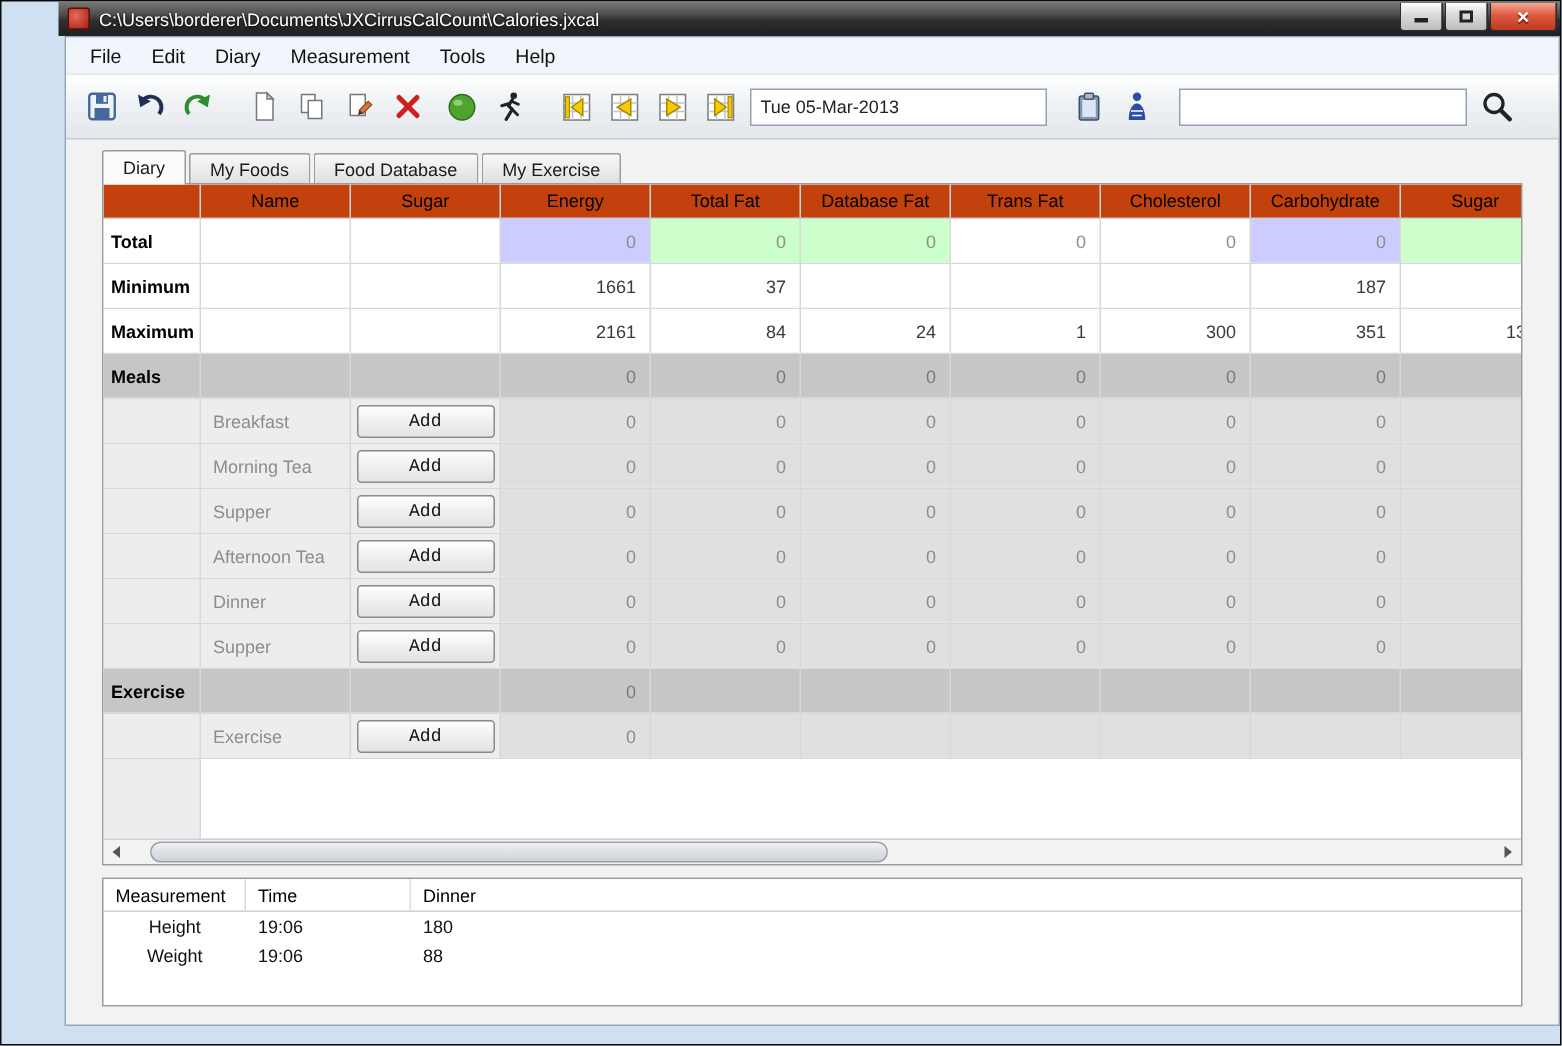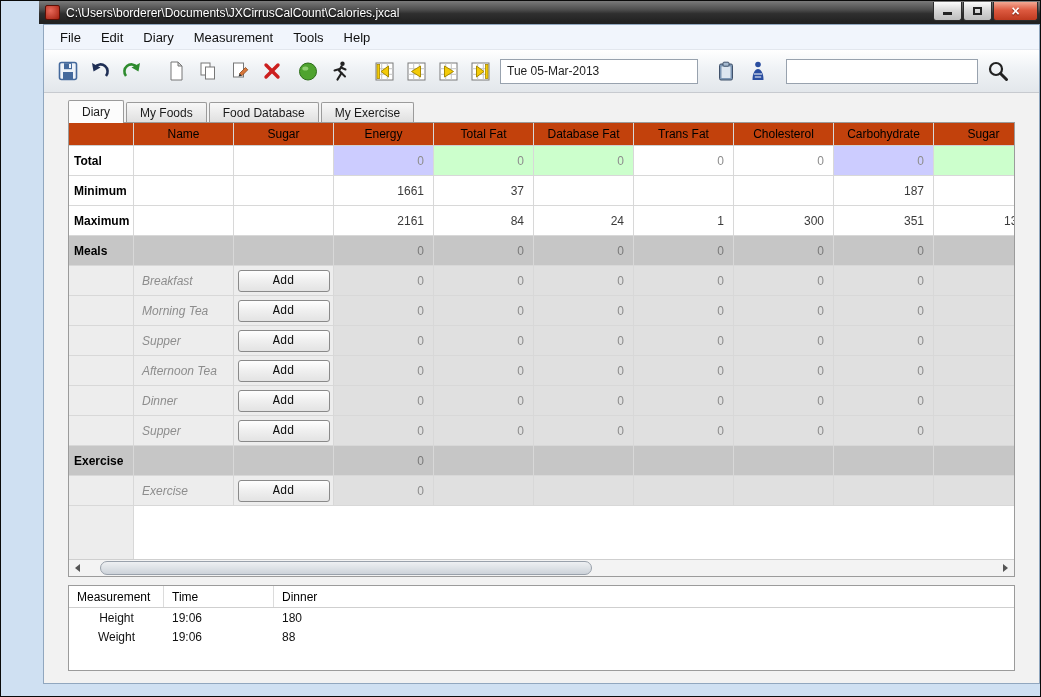--- a/index.html
+++ b/index.html
@@ -59,21 +59,21 @@
   .thead { display:flex; height:23px; flex:none; border-bottom:1px solid #cfcfcf; background:#c2410c; }
   .th { font-size:12px; color:#000; display:flex; align-items:center; justify-content:center;
         border-right:1px solid #d8d8d8; }
   .w-label { width:65px; flex:none; }
   .w-std { width:100px; flex:none; }
   .w-part { flex:1; }
 
   .trow { display:flex; height:30px; flex:none; border-bottom:1px solid #d8d8d8; }
   .cell { border-right:1px solid #d8d8d8; display:flex; align-items:center; font-size:12px; }
   .c-label { width:65px; flex:none; padding-left:5px; font-weight:bold; color:#000; background:#fff; }
-  .c-name  { width:100px; flex:none; padding-left:8px; color:#8d8d8d; background:#fff;font-style:italic; }
+  .c-name  { width:100px; flex:none; padding-left:8px; color:#8d8d8d; background:#fff; }
   .c-count { width:100px; flex:none; justify-content:center; background:#fff; }
   .c-num   { width:100px; flex:none; justify-content:flex-end; padding-right:9px; color:#8d8d8d; background:#fff; }
   .c-part  { flex:1; background:#fff; border-right:none; }
 
   .row-summary .c-num { color:#3b3b3b; }
   .row-total .lav { background:#ccccff; }
   .row-total .grn { background:#ccffcc; }
   .row-section .cell { background:#c6c6c6; }
   .row-section .c-num { color:#7a7a7a; }
   .row-meal .c-label, .row-meal .c-name, .row-meal .c-count { background:#ededed; }

